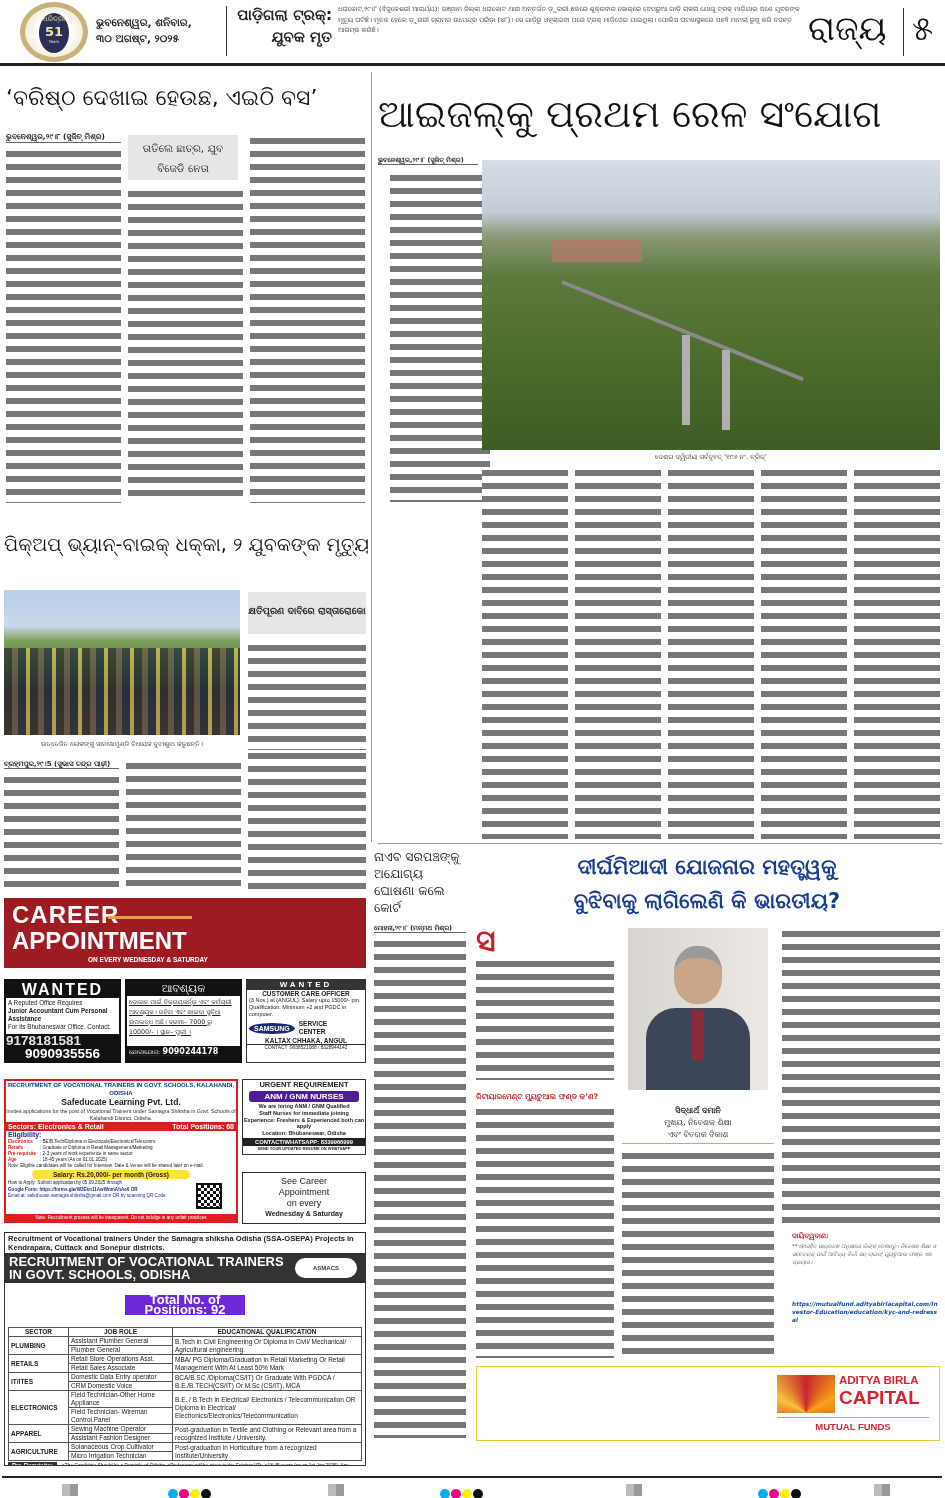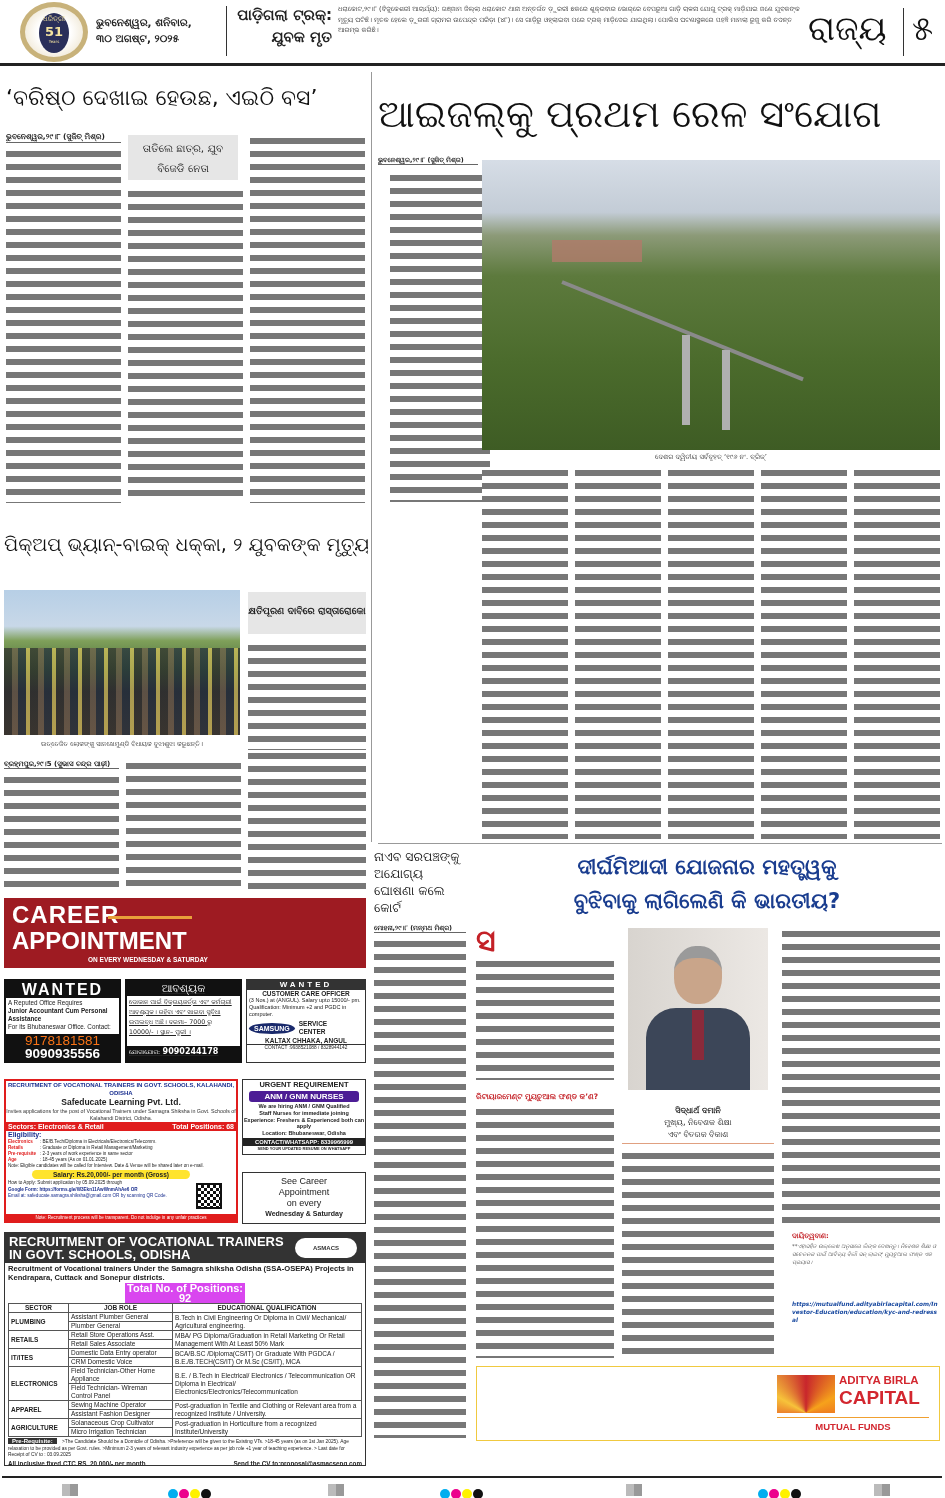--- a/index.html
+++ b/index.html
@@ -132,21 +132,21 @@
   <div class="abs" style="left:84px;top:58px;font-size:6.5px;font-weight:bold;">ON EVERY WEDNESDAY &amp; SATURDAY</div>
 </div>
 
 <div class="abs" style="left:4px;top:979px;width:117px;height:84px;background:#111;padding:2px;font-family:'Liberation Sans',sans-serif;">
   <div style="color:#fff;font-size:16px;font-weight:bold;text-align:center;line-height:17px;letter-spacing:2px;">WANTED</div>
   <div style="background:#fff;font-size:6.3px;line-height:8px;padding:1px 2px;height:36px;overflow:hidden;">
     <div>A Reputed Office Requires</div>
     <div style="font-weight:bold;">Junior Accountant Cum Personal Assistance</div>
     <div>For its Bhubaneswar Office. Contact:</div>
   </div>
-  <div style="color:#f97316;font-size:13.5px;font-weight:normal;text-align:center;line-height:13px;">9178181581</div>
+  <div style="color:#e5e5e5;font-size:13.5px;font-weight:bold;line-height:13px;">9178181581</div>
   <div style="color:#fff;font-size:13.5px;font-weight:bold;text-align:center;line-height:13px;">9090935556</div>
 </div>
 
 <div class="abs" style="left:125px;top:979px;width:117px;height:84px;background:#111;padding:2px;text-decoration:underline;">
   <div style="color:#fff;font-size:11px;text-align:center;line-height:15px;">ଆବଶ୍ୟକ</div>
   <div style="background:#fff;font-size:6.3px;line-height:10px;padding:1px 2px;height:50px;overflow:hidden;">ଦୋକାନ ପାଇଁ ବିକ୍ରୟକର୍ତ୍ତା ଏବଂ କର୍ମଚାରୀ ଆବଶ୍ୟକ। ରହିବା ଏବଂ ଖାଇବା ସୁବିଧା ଉପଲବ୍ଧ ଅଛି। ଦରମା– 7000 ରୁ 10000/- । ସ୍ଥାନ– ପୁରୀ ।</div>
   <div style="color:#fff;font-size:8px;line-height:12px;padding-left:2px;">
     <span style="font-size:6px;">ଯୋଗାଯୋଗ:</span>
     <span style="font-weight:bold;">9090244178</span>
   </div>
@@ -207,27 +207,27 @@
 </div>
 
 <div class="abs" style="left:242px;top:1172px;width:124px;height:52px;border:1px solid #333;text-align:center;font-family:'Liberation Sans',sans-serif;padding-top:3px;">
   <div style="font-size:9px;line-height:11px;">See Career</div>
   <div style="font-size:9px;line-height:11px;">Appointment</div>
   <div style="font-size:9px;line-height:11px;">on every</div>
   <div style="font-size:7px;font-weight:bold;line-height:9px;">Wednesday &amp; Saturday</div>
 </div>
 
 <div class="abs" style="left:4px;top:1232px;width:362px;height:234px;border:1px solid #333;font-family:'Liberation Sans',sans-serif;overflow:hidden;">
+  <div style="font-size:7.6px;font-weight:bold;line-height:9px;padding:1px 3px;">Recruitment of Vocational trainers Under the Samagra shiksha Odisha (SSA-OSEPA) Projects in Kendrapara, Cuttack and Sonepur districts.</div>
   <div style="background:#333;color:#fff;font-weight:bold;font-size:13px;line-height:13px;padding:2px 4px;height:30px;position:relative;">
     <div>RECRUITMENT OF VOCATIONAL TRAINERS</div>
     <div>IN GOVT. SCHOOLS, ODISHA</div>
     <div style="position:absolute;right:8px;top:5px;width:62px;height:20px;background:#fff;color:#333;border-radius:10px;font-size:6px;text-align:center;line-height:20px;">ASMACS</div>
   </div>
-  <div style="font-size:7.6px;font-weight:bold;line-height:9px;padding:1px 3px;">Recruitment of Vocational trainers Under the Samagra shiksha Odisha (SSA-OSEPA) Projects in Kendrapara, Cuttack and Sonepur districts.</div>
-  <div style="background:#d946ef;color:#fff;font-size:11px;font-weight:bold;margin:0 auto;width:120px;text-align:center;line-height:10px;">Total No. of Positions: 92</div>
+  <div style="background:#6d28d9;color:#fff;font-size:13px;font-weight:bold;margin:12px auto;width:120px;text-align:center;line-height:10px;">Total No. of Positions: 92</div>
   <table style="margin:0 3px;width:354px;">
     <tbody>
         <tr>
       <th style="width:60px;">SECTOR</th>
       <th style="width:104px;">JOB ROLE</th>
       <th>EDUCATIONAL QUALIFICATION</th>
     </tr>
     <tr>
           <td rowspan="2" style="font-weight:bold;">PLUMBING</td>
           <td>Assistant Plumber General</td>

